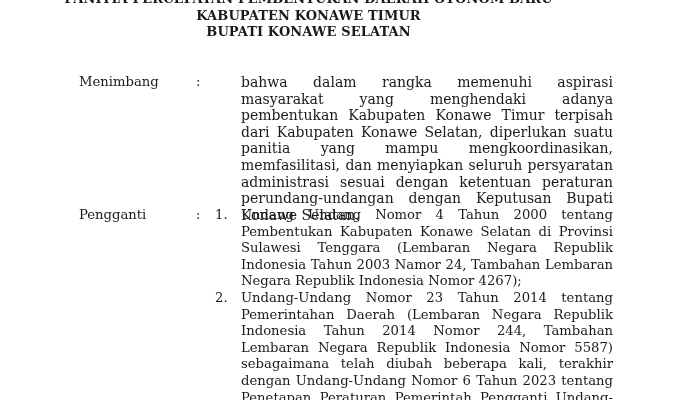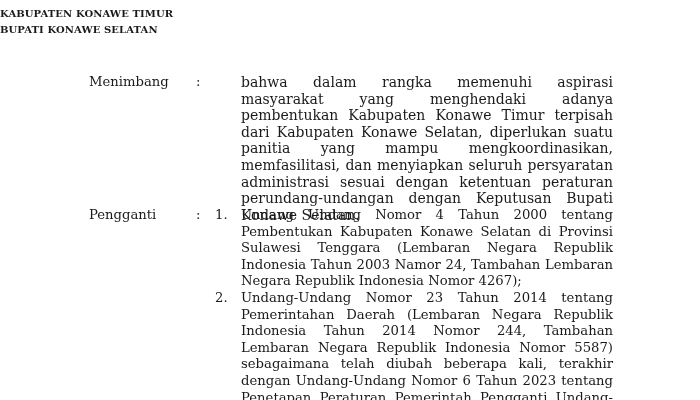--- a/index.html
+++ b/index.html
@@ -19,38 +19,38 @@
       position: absolute;
       left: 0;
       top: 0;
       width: 700px;
       height: 400px;
     }
     .header {
       position: absolute;
       left: 0;
       width: 617px;
-      text-align: left;
+      text-align: center;
       font-weight: bold;
-      font-size: 10px;
+      font-size: 13px;
       letter-spacing: 0.1px;
       white-space: nowrap;
     }
     .header-line1 { top: -9px; }
     .header-line2 { top: 8px; }
     .header-title { top: 24px; }
 
     .section {
       position: absolute;
       left: 0;
       width: 700px;
     }
     .label {
       position: absolute;
-      left: 89px;
+      left: 79px;
       font-size: 13.2px;
       line-height: 16.6px;
     }
     .colon {
       position: absolute;
       left: 196px;
       font-size: 13.2px;
       line-height: 16.6px;
     }
     .body-text {

